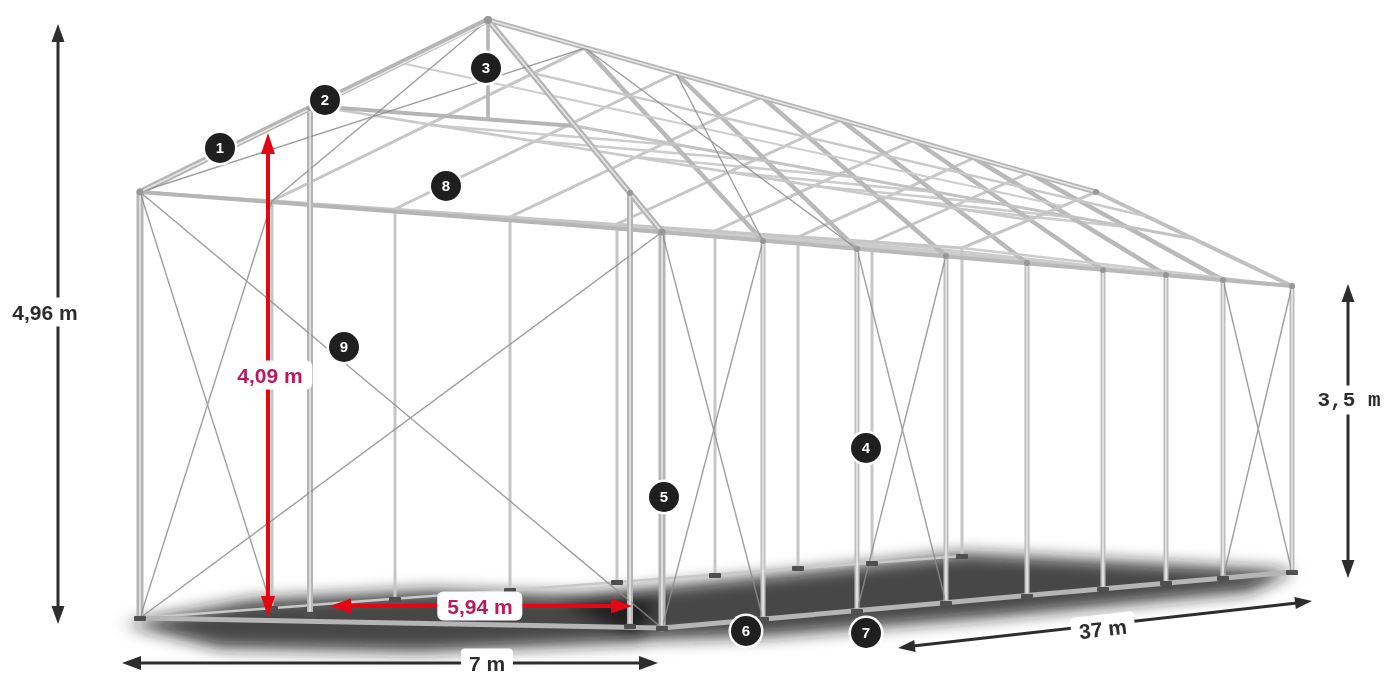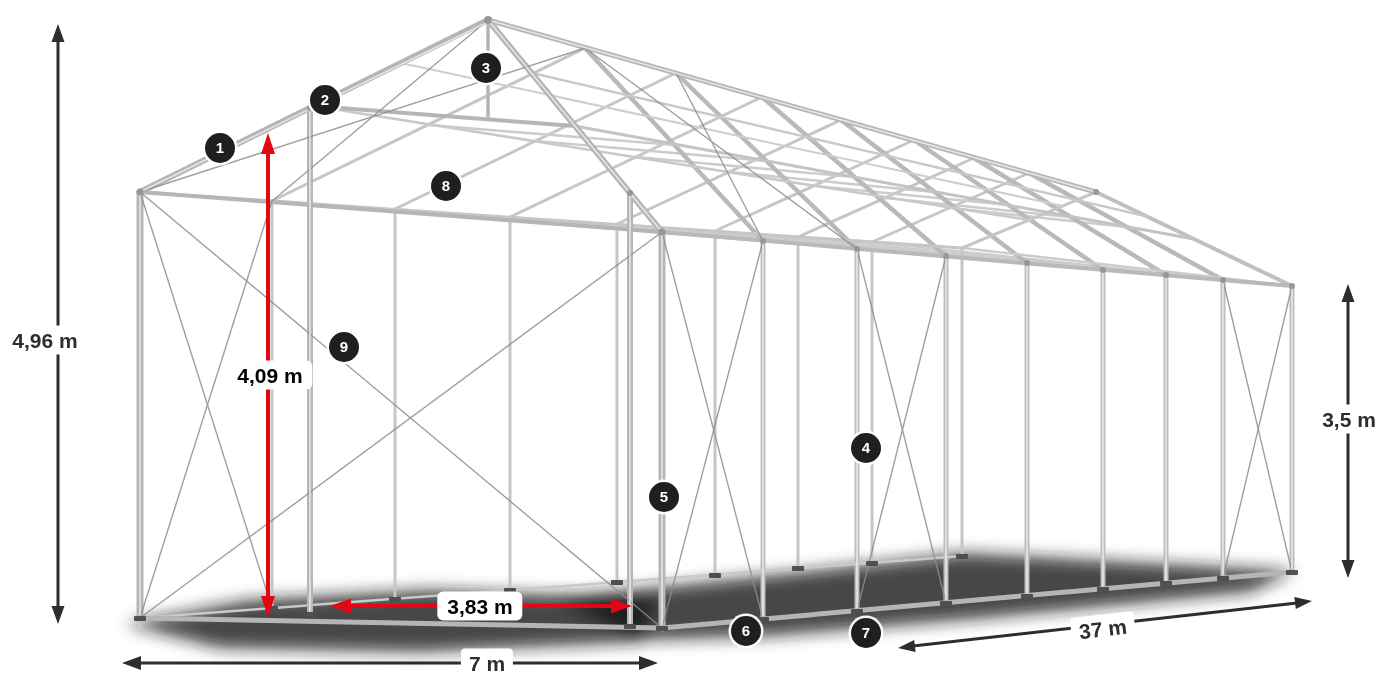--- a/index.html
+++ b/index.html
@@ -8,21 +8,21 @@
     background:#ffffff; overflow:hidden;
     font-family:"Liberation Sans", sans-serif;
   }
   .stage svg { position:absolute; left:0; top:0; }
   .dim-label {
     position:absolute; transform:translate(-50%,-50%);
     background:#ffffff; color:#2d2d2d;
     font-weight:700; font-size:21px; line-height:1;
     padding:4px 8px; white-space:nowrap; border-radius:4px;
   }
-  .dim-label.red { color:#000000; border-radius:6px; padding:4px 10px; }
+  .dim-label.red { color:#be185d; border-radius:6px; padding:4px 10px; }
   .dim-label.rot { transform:translate(-50%,-50%) rotate(-6.5deg); }
   .badge {
     position:absolute; width:30px; height:30px; border-radius:50%;
     background:#1f1f1f; color:#ffffff; text-align:center;
     font-weight:700; font-size:15px; line-height:30px;
     transform:translate(-50%,-50%);
     box-shadow:0 0 0 2.5px rgba(255,255,255,.95);
     cursor:pointer; user-select:none;
   }
 </style>
@@ -235,26 +235,26 @@
       <polygon points="268,133 261,154 275,154" stroke="none"></polygon>
       <polygon points="268,617 261,596 275,596" stroke="none"></polygon>
     </g>
     <g stroke="#e30613" fill="#e30613">
       <line x1="349" y1="606" x2="613" y2="606" stroke-width="4"></line>
       <polygon points="330,606 351,598.5 351,613.5" stroke="none"></polygon>
       <polygon points="632,606 611,598.5 611,613.5" stroke="none"></polygon>
     </g>
   </svg>
 
-  <div class="dim-label" style="left:45px; top:340px;">4,96 m</div>
+  <div class="dim-label" style="left:45px; top:312px;">4,96 m</div>
   <div class="dim-label red" style="left:270px; top:375px;">4,09 m</div>
-  <div class="dim-label" style="left:1349px; top:419px;">3,5 m</div>
+  <div class="dim-label" style="left:1349px; top:400px;font-family:Liberation Mono, monospace;">3,5 m</div>
   <div class="dim-label" style="left:487px; top:663px;">7 m</div>
   <div class="dim-label rot" style="left:1103px; top:629px;">37 m</div>
-  <div class="dim-label red" style="left:480px; top:606px;">3,83 m</div>
+  <div class="dim-label red" style="left:480px; top:606px;">5,94 m</div>
 
   <div class="badge" style="left:220px; top:148px;">1</div>
   <div class="badge" style="left:325px; top:100px;">2</div>
   <div class="badge" style="left:486px; top:68px;">3</div>
   <div class="badge" style="left:866px; top:448px;">4</div>
   <div class="badge" style="left:664px; top:497px;">5</div>
   <div class="badge" style="left:746px; top:631px;">6</div>
   <div class="badge" style="left:866px; top:633px;">7</div>
   <div class="badge" style="left:446px; top:186px;">8</div>
   <div class="badge" style="left:344px; top:347px;">9</div>

